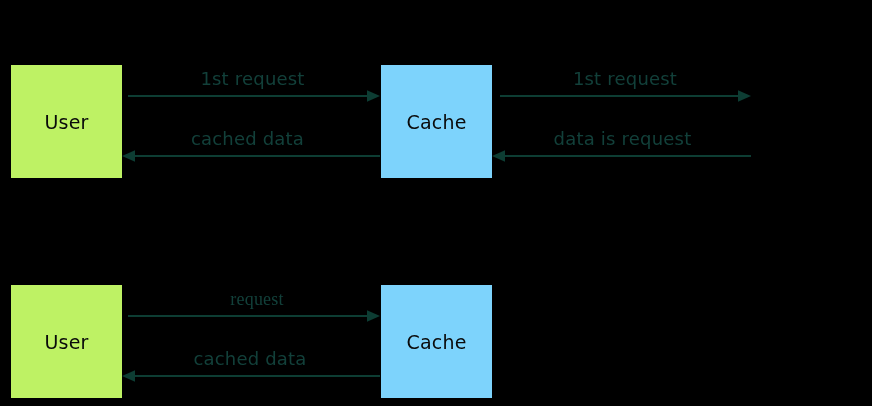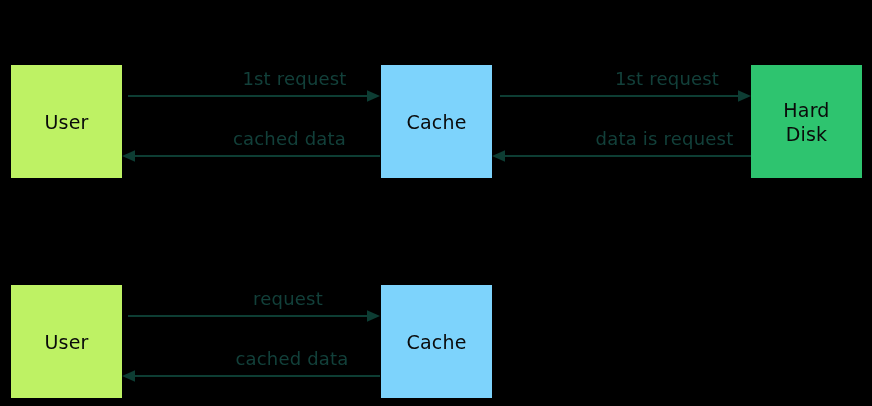--- a/index.html
+++ b/index.html
@@ -64,34 +64,31 @@
   
   .arrow-label {
     position: absolute;
     font-size: 18px;
     line-height: 22px;
     color: #12403a;
     letter-spacing: 0.2px;
     white-space: nowrap;
     text-align: center;
     font-family: "DejaVu Sans", "Liberation Sans", sans-serif;
-    margin-left: 42px;
   }
 </style>
 </head>
 <body>
 
 <div id="canvas">
 
   <div class="node node-user" id="node-user-top">User</div>
 
   <div class="node node-cache" id="node-cache-top">Cache</div>
 
-  <div class="node node-harddisk" id="node-harddisk-top">Hard
-Disk</div>
 
   <div class="arrow-label" style="left:190px; top:68px; width:125px;">1st request</div>
   <div class="arrow" style="left:128px; top:89px; width:252px;">
     <svg width="252" height="14" viewBox="0 0 252 14">
       <line x1="0" y1="7" x2="242" y2="7" stroke="#0d3d33" stroke-width="2"></line>
       <path d="M252 7 L239 1.2 L239 12.8 Z" fill="#0d3d33"></path>
     </svg>
   </div>
 
   <div class="arrow-label" style="left:185px; top:128px; width:125px;">cached data</div>
@@ -115,21 +112,21 @@
     <svg width="259" height="14" viewBox="0 0 259 14">
       <line x1="10" y1="7" x2="259" y2="7" stroke="#0d3d33" stroke-width="2"></line>
       <path d="M0 7 L13 1.2 L13 12.8 Z" fill="#0d3d33"></path>
     </svg>
   </div>
 
   <div class="node node-user" id="node-user-bottom">User</div>
 
   <div class="node node-cache" id="node-cache-bottom">Cache</div>
 
-  <div class="arrow-label" style="left:186px; top:288px; width:120px;">request</div>
+  <div class="arrow-label" style="left:197px; top:288px; width:120px;font-family:Liberation Serif, serif;">request</div>
   <div class="arrow" style="left:128px; top:309px; width:252px;">
     <svg width="252" height="14" viewBox="0 0 252 14">
       <line x1="0" y1="7" x2="242" y2="7" stroke="#0d3d33" stroke-width="2"></line>
       <path d="M252 7 L239 1.2 L239 12.8 Z" fill="#0d3d33"></path>
     </svg>
   </div>
 
   <div class="arrow-label" style="left:185px; top:348px; width:130px;">cached data</div>
   <div class="arrow" style="left:122px; top:369px; width:258px;">
     <svg width="258" height="14" viewBox="0 0 258 14">

